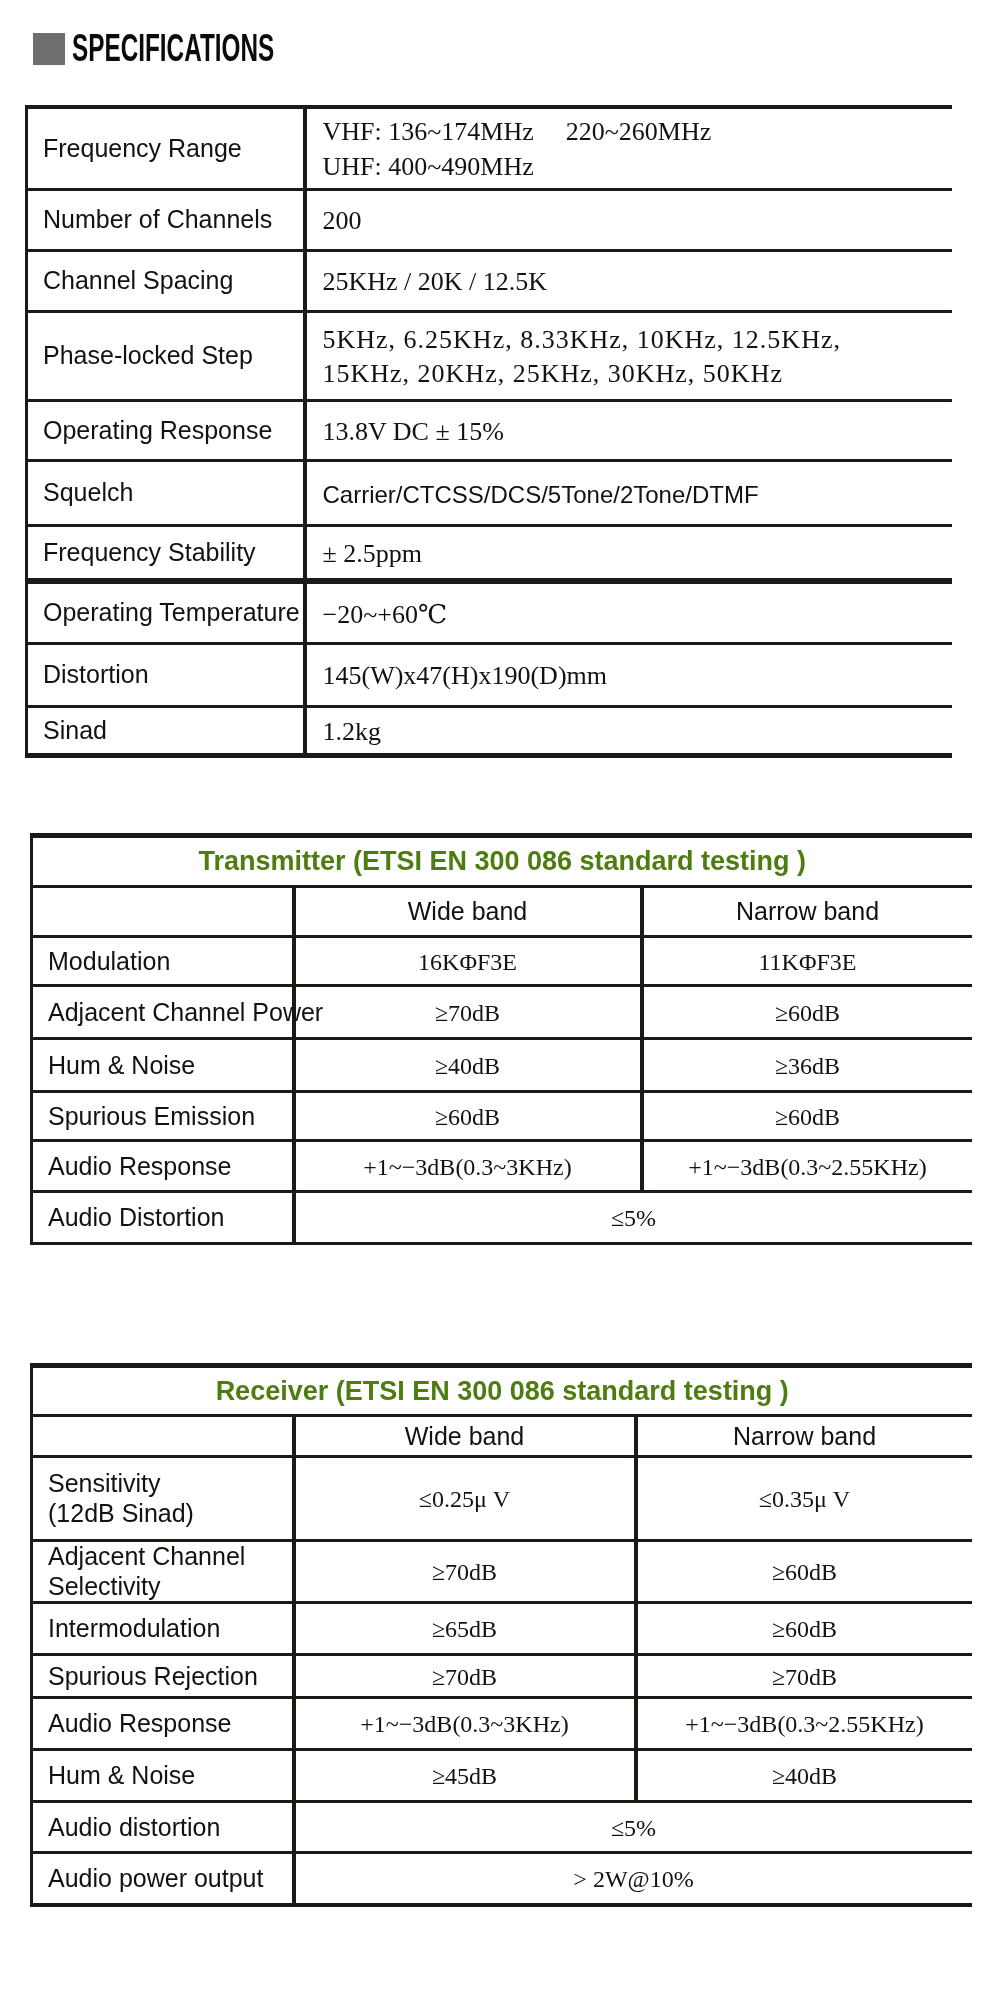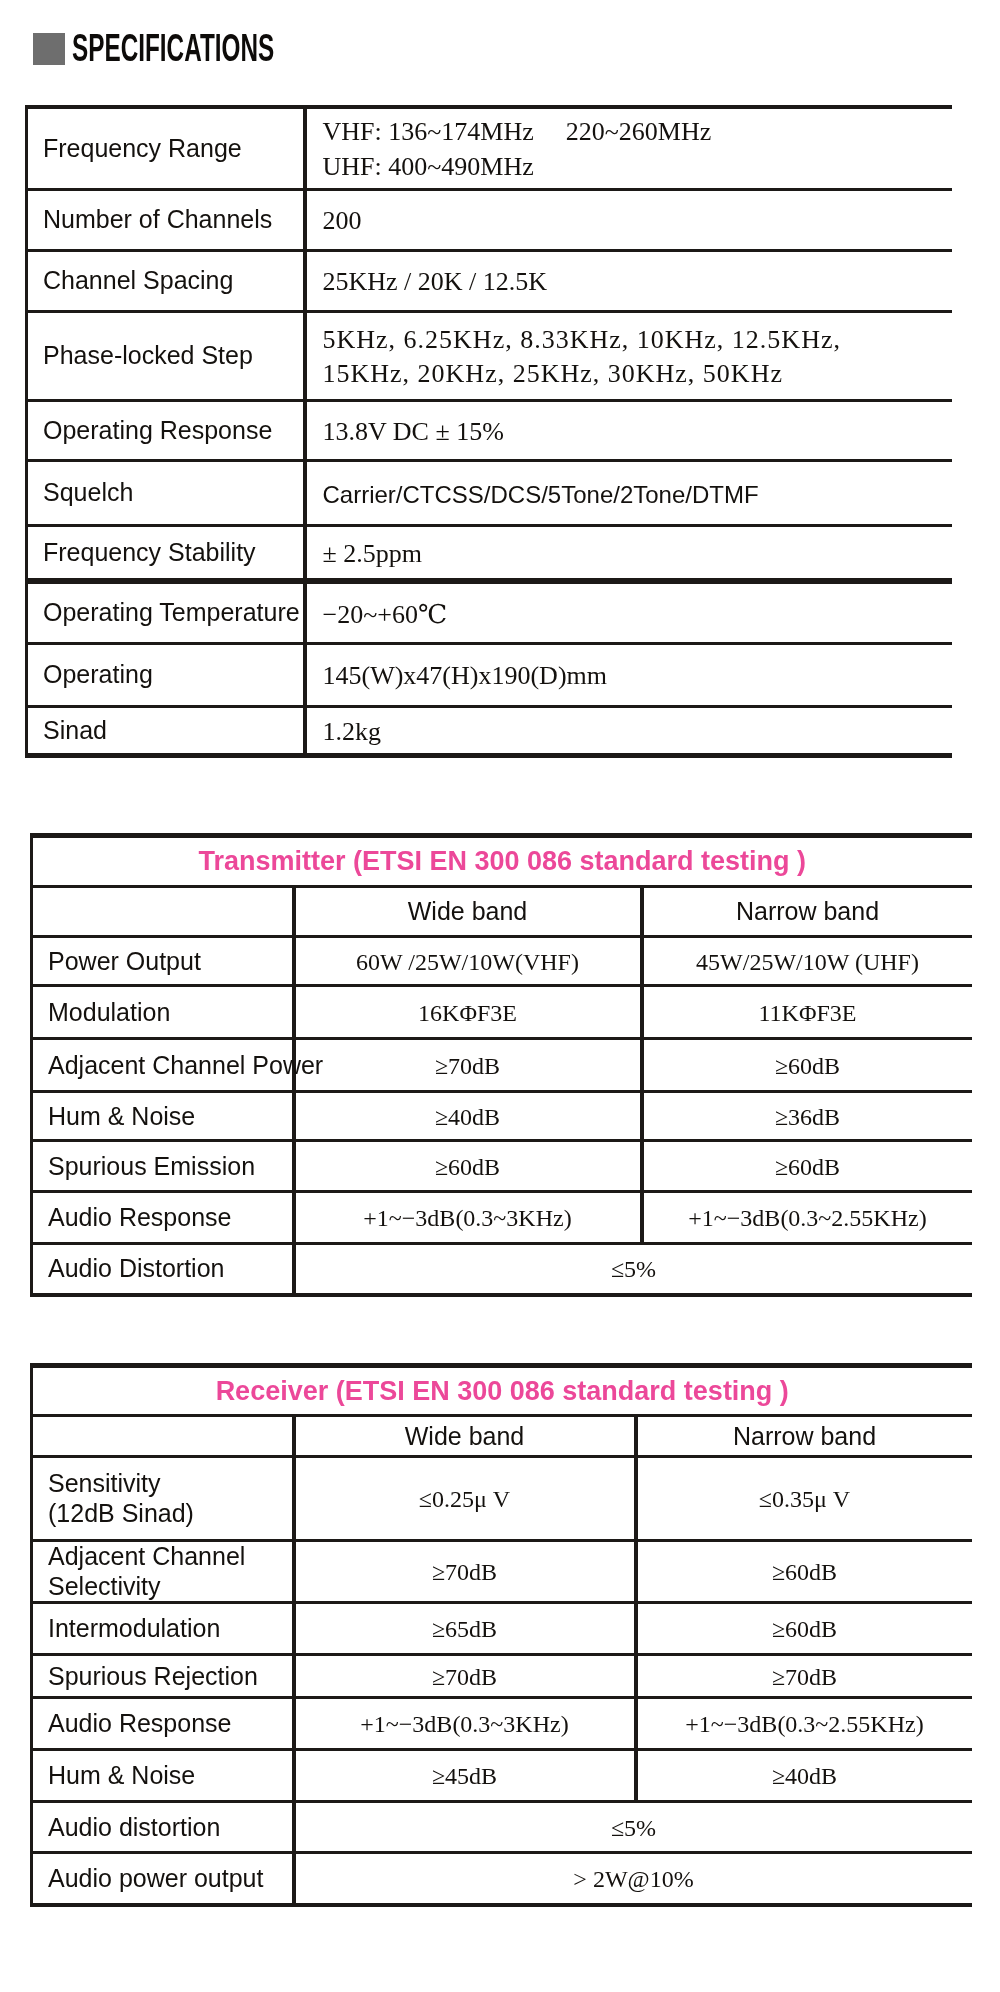--- a/index.html
+++ b/index.html
@@ -42,21 +42,21 @@
   .t1 tr:nth-child(10) td{border-bottom:5px solid #1c1917;}
   .t1 .steps{letter-spacing:1px;}
 
   
   .t2,.t3{left:30px;width:940px;border-top:5px solid #1c1917;border-left:3px solid #1c1917;}
   .t2{top:833px;}
   .t3{top:1363px;}
   .t2 td,.t3 td{border-bottom:3px solid #1c1917;}
   .t2 td.lc,.t3 td.lc{border-right:4px solid #1c1917;}
   .t2 td.mid,.t3 td.mid{border-right:4px solid #1c1917;}
-  .title-cell{font-weight:bold;font-size:27px;text-align:center;color:#ec4899;}
+  .title-cell{font-weight:bold;font-size:27px;text-align:center;color:#4d7c0f;}
   .colhead{font-size:25px;text-align:center;}
   .t2 .val,.t3 .val{font-family:"Liberation Serif","DejaVu Serif",serif;font-size:24px;text-align:center;padding-top:2px;}
   .lbl2{line-height:1.18;}
   .t2 tr:nth-child(1){height:51px}
   .t2 tr:nth-child(2){height:50px}
   .t2 tr:nth-child(3){height:49px}
   .t2 tr:nth-child(4){height:53px}
   .t2 tr:nth-child(5){height:53px}
   .t2 tr:nth-child(6){height:49px}
   .t2 tr:nth-child(7){height:51px}
@@ -121,21 +121,21 @@
     </tr>
     <tr>
       <td class="lbl lc"><span class="lspan">Frequency Stability</span></td>
       <td class="val">± 2.5ppm</td>
     </tr>
     <tr>
       <td class="lbl lc nowrap"><span class="lspan">Operating Temperature</span></td>
       <td class="val">−20~+60℃</td>
     </tr>
     <tr>
-      <td class="lbl lc"><span class="lspan">Operating</span></td>
+      <td class="lbl lc"><span class="lspan">Distortion</span></td>
       <td class="val">145(W)x47(H)x190(D)mm</td>
     </tr>
     <tr>
       <td class="lbl lc"><span class="lspan">Sinad</span></td>
       <td class="val">1.2kg</td>
     </tr>
   </tbody>
     </table>
 
   <table class="t2">
@@ -147,25 +147,20 @@
     <tbody>
         <tr>
       <td class="title-cell" colspan="3">Transmitter (ETSI EN 300 086 standard testing )</td>
     </tr>
     <tr>
       <td class="lc"></td>
       <td class="colhead mid">Wide band</td>
       <td class="colhead">Narrow band</td>
     </tr>
     <tr>
-      <td class="lbl lc"><span class="lspan">Power Output</span></td>
-      <td class="val mid">60W /25W/10W(VHF)</td>
-      <td class="val">45W/25W/10W (UHF)</td>
-    </tr>
-    <tr>
       <td class="lbl lc"><span class="lspan">Modulation</span></td>
       <td class="val mid">16KΦF3E</td>
       <td class="val">11KΦF3E</td>
     </tr>
     <tr>
       <td class="lbl lc nowrap"><span class="lspan">Adjacent Channel Power</span></td>
       <td class="val mid">≥70dB</td>
       <td class="val">≥60dB</td>
     </tr>
     <tr>

